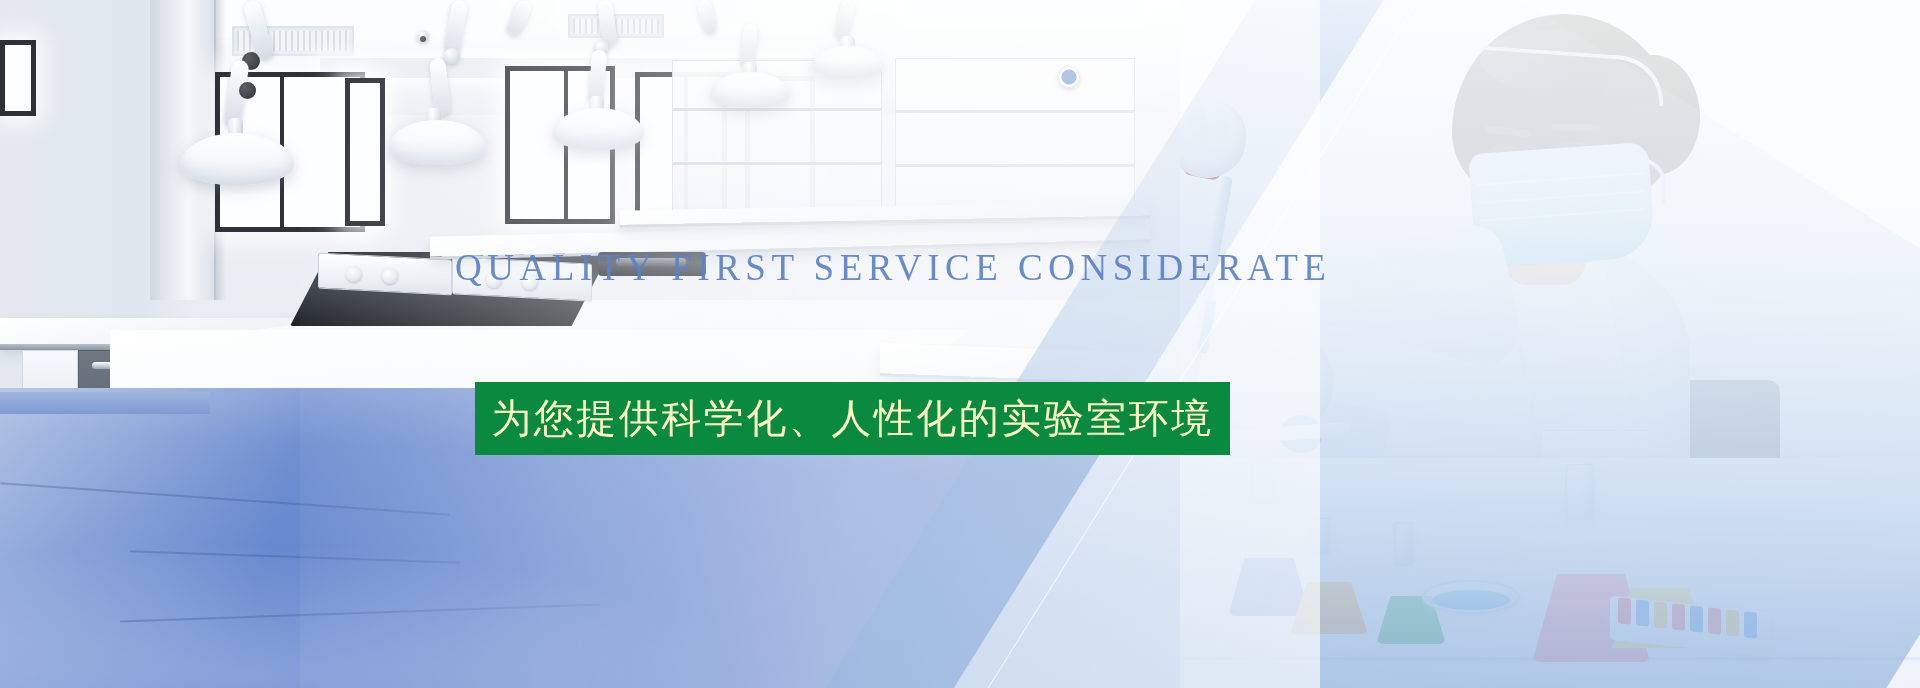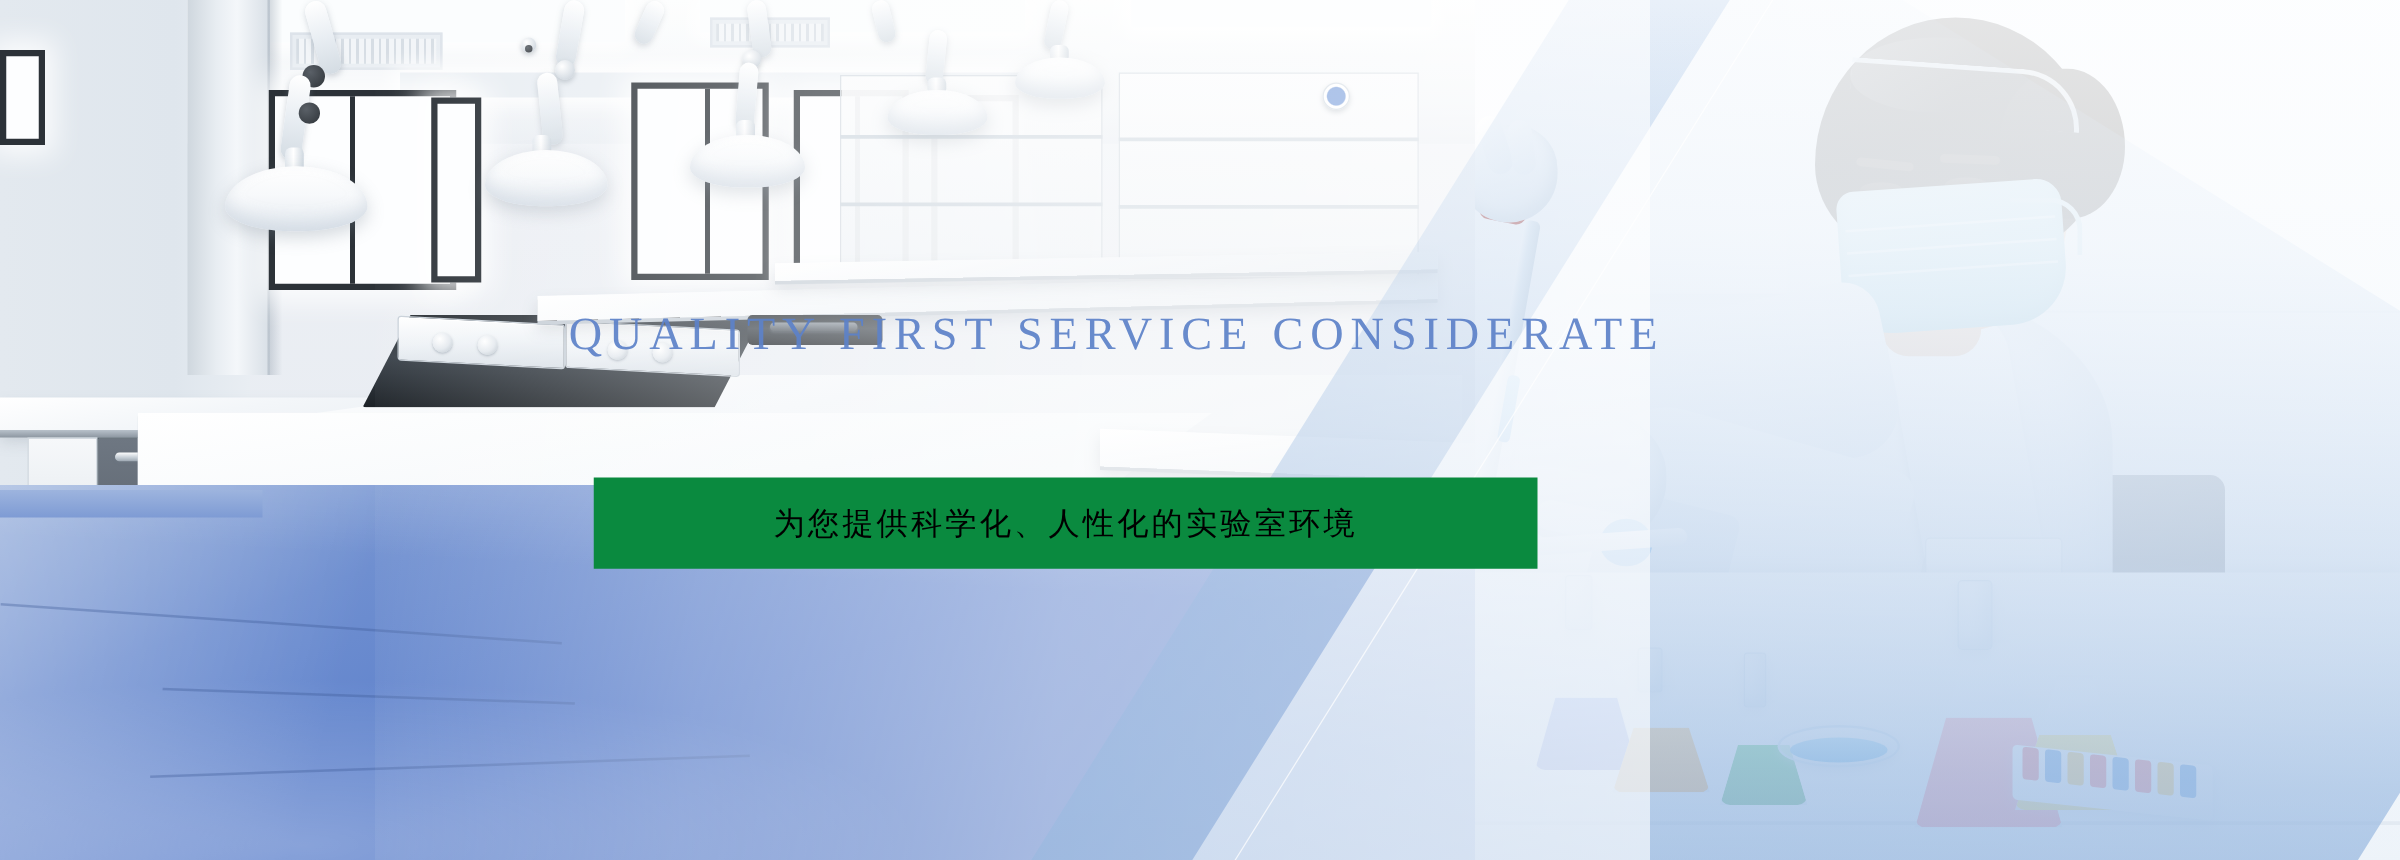--- a/index.html
+++ b/index.html
@@ -476,22 +476,22 @@
     text-shadow:0 2px 5px rgba(255,255,255,.55);
   }
 
   .subbar{
     position:absolute; left:475px; top:382px;
     width:755px; height:73px;
     background:#0a8a3f;
     display:flex; align-items:center; justify-content:center;
   }
   .subbar span{
-    font-size:25px;
-    color:#000000;
+    font-size:40px;
+    color:#fef9c3;
     letter-spacing:2.5px;
     white-space:nowrap;
   }
 </style>
 </head>
 <body>
 
 <div id="banner">
 
   <div class="scene">

